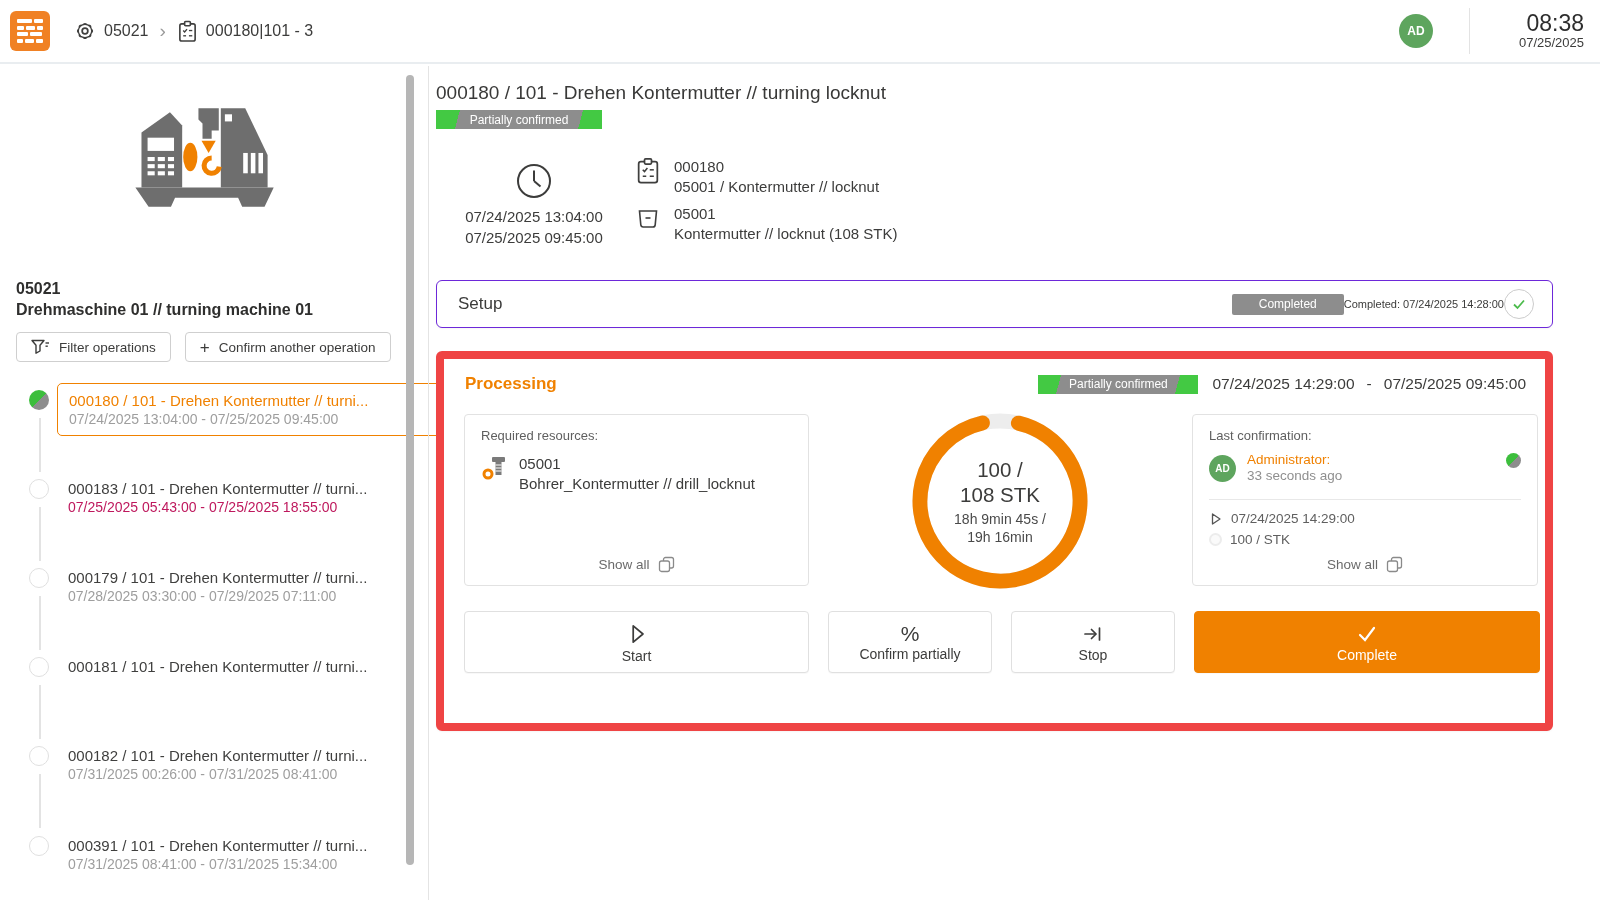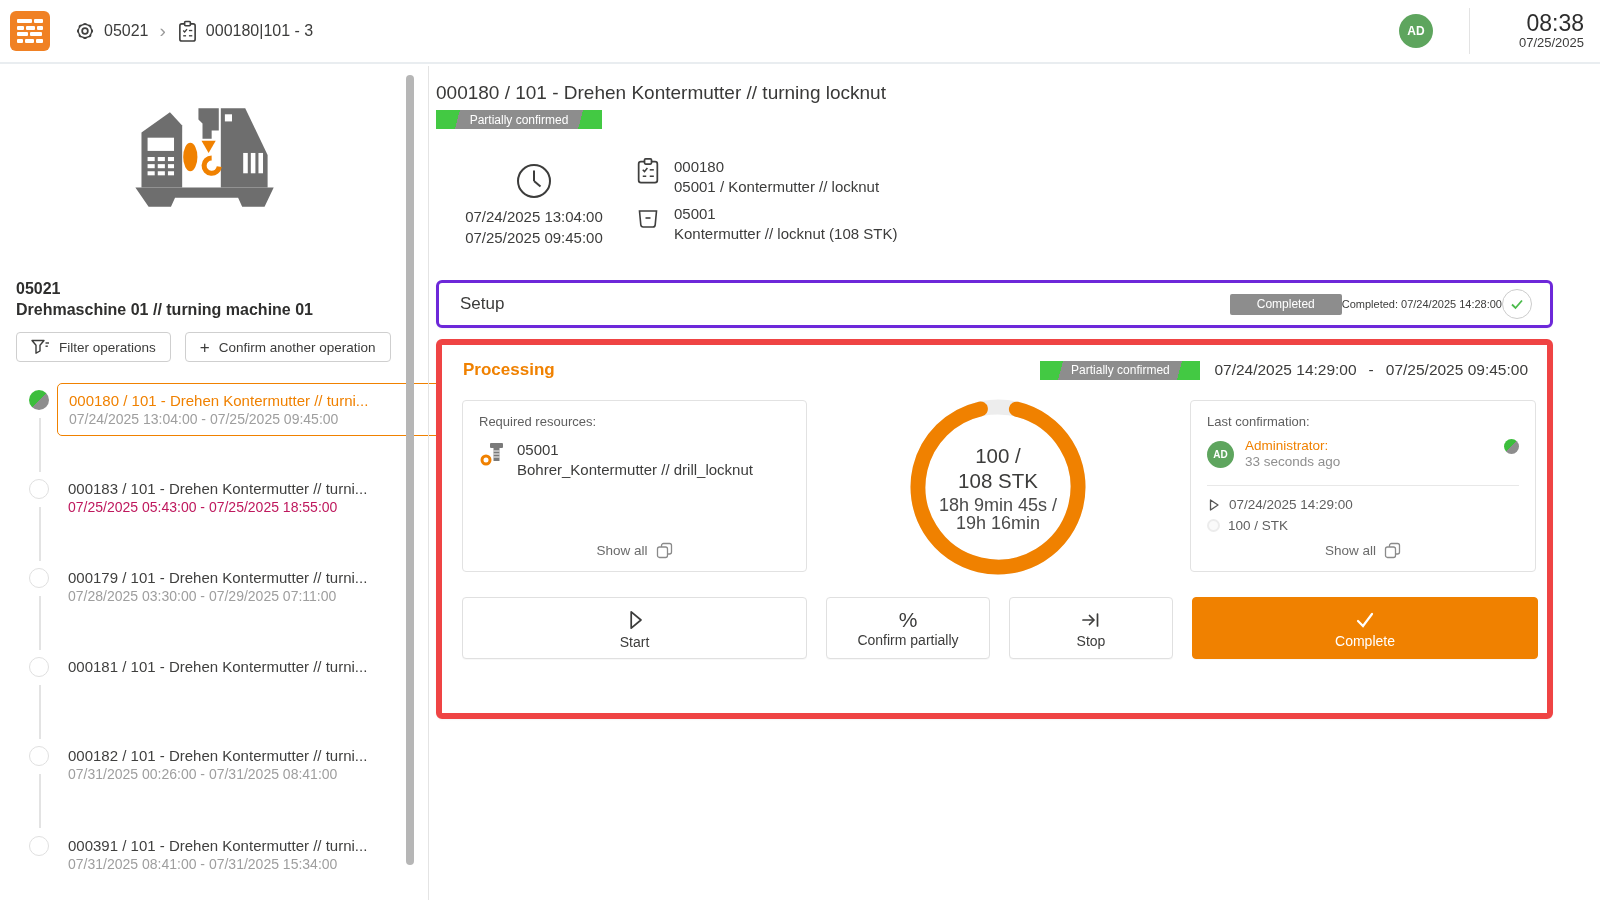--- a/index.html
+++ b/index.html
@@ -58,49 +58,49 @@
   .badge-partial { background:linear-gradient(105deg,#43c943 0 14%,#8d8d8d 14% 86%,#43c943 86% 100%); }
   .badge-solid { background:#8d8d8d; border-radius:2px; }
   .main-badge { position:absolute; left:436px; top:110px; width:166px; height:19px; }
 
   .clock-block { position:absolute; left:459px; top:162px; width:150px; text-align:center; }
   .clock-dates { margin-top:6px; font-size:15px; line-height:21px; color:#3c3c3b; }
   .info-row { position:absolute; display:flex; gap:13px; align-items:flex-start; }
   .info-lines { font-size:15px; line-height:20px; color:#3c3c3b; }
 
   .card { position:absolute; left:436px; width:1117px; background:#fff;
-    border:3px solid #6d28d9; border-radius:6px; box-shadow:0 1px 2px rgba(0,0,0,0.04); }
+    border:1px solid #6d28d9; border-radius:6px; box-shadow:0 1px 2px rgba(0,0,0,0.04); }
   .setup-card { top:280px; height:48px; display:flex; align-items:center; padding:0 18px 0 21px; cursor:pointer; }
   .setup-title { font-size:17px; color:#3c3c3b; }
   .setup-right { margin-left:auto; display:flex; align-items:center; }
   .badge-completed { width:112px; height:21px; font-size:12px; }
   .setup-text { font-size:11px; color:#3c3c3b; }
   .check-circle { width:30px; height:30px; border-radius:50%; border:1.5px solid #cccccc;
     display:flex; align-items:center; justify-content:center; background:#fff; cursor:pointer; }
 
-  .proc-card { top:339px; height:380px; border:6px solid #ef4444; }
+  .proc-card { top:351px; height:380px; border:8px solid #ef4444; }
   .proc-header { position:absolute; left:21px; top:15px; right:19px; display:flex; align-items:center; }
   .proc-title { font-size:17px; font-weight:bold; color:#f08100; }
   .proc-right { margin-left:auto; display:flex; align-items:center; gap:14px; }
   .badge-proc { width:160px; height:19px; }
   .proc-dates { font-size:15.5px; color:#3c3c3b; display:flex; gap:12px; }
 
   .panel { position:absolute; background:#fff; border:1px solid #e2e2e2; border-radius:4px; }
   .res-panel { left:20px; top:55px; width:345px; height:172px; padding:13px 16px; }
   .panel-label { font-size:13px; color:#5f5f5f; }
   .res-row { display:flex; gap:10px; margin-top:11px; align-items:flex-start; }
   .res-lines { font-size:15px; line-height:20px; color:#3c3c3b; }
   .show-all { position:absolute; bottom:12px; left:0; right:0; display:flex; gap:8px;
     align-items:center; justify-content:center; font-size:13.5px; color:#6b6b6b; cursor:pointer; }
 
   .donut-wrap { position:absolute; left:466px; top:52px; width:180px; height:180px; }
   .donut-center { position:absolute; inset:0; display:flex; flex-direction:column;
     align-items:center; justify-content:center; text-align:center; }
   .donut-big { font-size:20.5px; line-height:25px; color:#3c3c3b; }
-  .donut-small { font-size:18px; line-height:18px; color:#4a4a4a; margin-top:3px; }
+  .donut-small { font-size:14px; line-height:18px; color:#4a4a4a; margin-top:3px; }
 
   .conf-panel { left:748px; top:55px; width:346px; height:172px; padding:13px 16px; }
   .conf-row { display:flex; gap:11px; margin-top:9px; align-items:center; }
   .avatar-sm { width:27px; height:27px; border-radius:50%; background:#5ea55e; color:#fff;
     display:flex; align-items:center; justify-content:center; font-size:10px; font-weight:bold; flex:none; }
   .conf-user { font-size:13.5px; line-height:16px; color:#f08100; }
   .conf-ago { font-size:13.5px; line-height:16px; color:#8f8f8f; }
   .status-dot { position:absolute; right:16px; top:38px; width:15px; height:15px; border-radius:50%;
     background:linear-gradient(135deg,#3cbe3c 50%,#8d8d8d 50%); }
   .conf-divider { position:absolute; left:16px; right:16px; top:84px; height:1px; background:#e8e8e8; }

